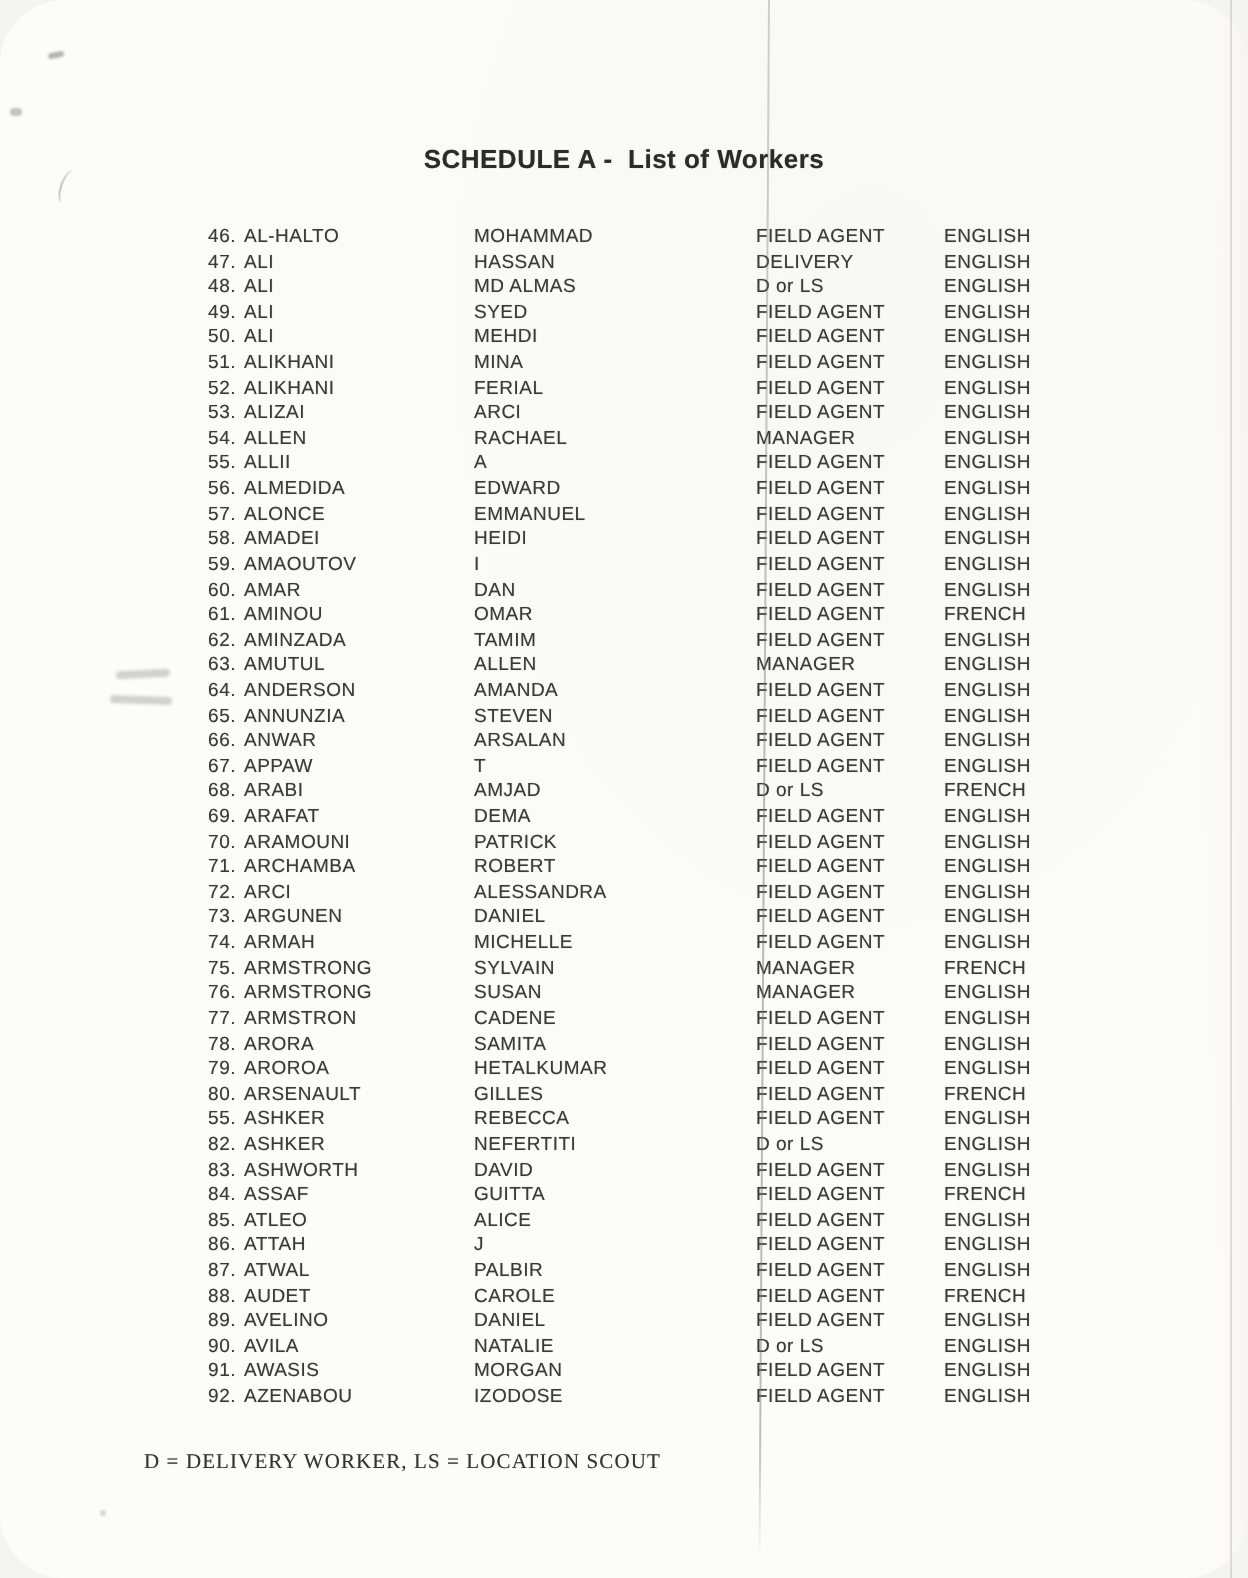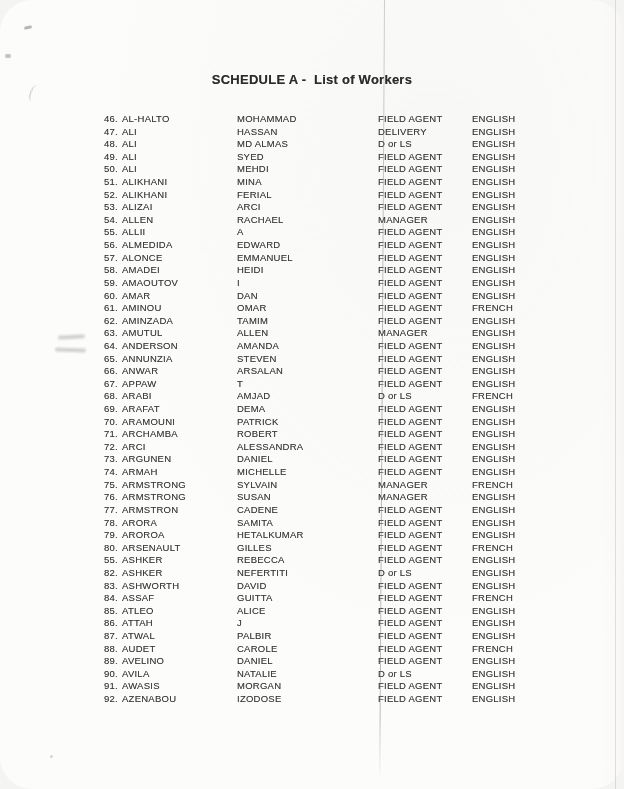--- a/index.html
+++ b/index.html
@@ -398,20 +398,21 @@
       </div>
       <div class="row">
         <span class="cell c-num">92.</span>
         <span class="cell c-last">AZENABOU</span>
         <span class="cell c-first">IZODOSE</span>
         <span class="cell c-role">FIELD AGENT</span>
         <span class="cell c-lang">ENGLISH</span>
       </div>
     </div>
 
+  <div class="footnote">D = DELIVERY WORKER, LS = LOCATION SCOUT</div>
 
   <div class="scanline"></div>
   <div class="page-edge"></div>
   <div class="speck speck-a"></div>
   <div class="speck speck-b"></div>
   <div class="speck speck-c"></div>
   <div class="curve"></div>
   <div class="pencil pencil-1"></div>
   <div class="pencil pencil-2"></div>
 

